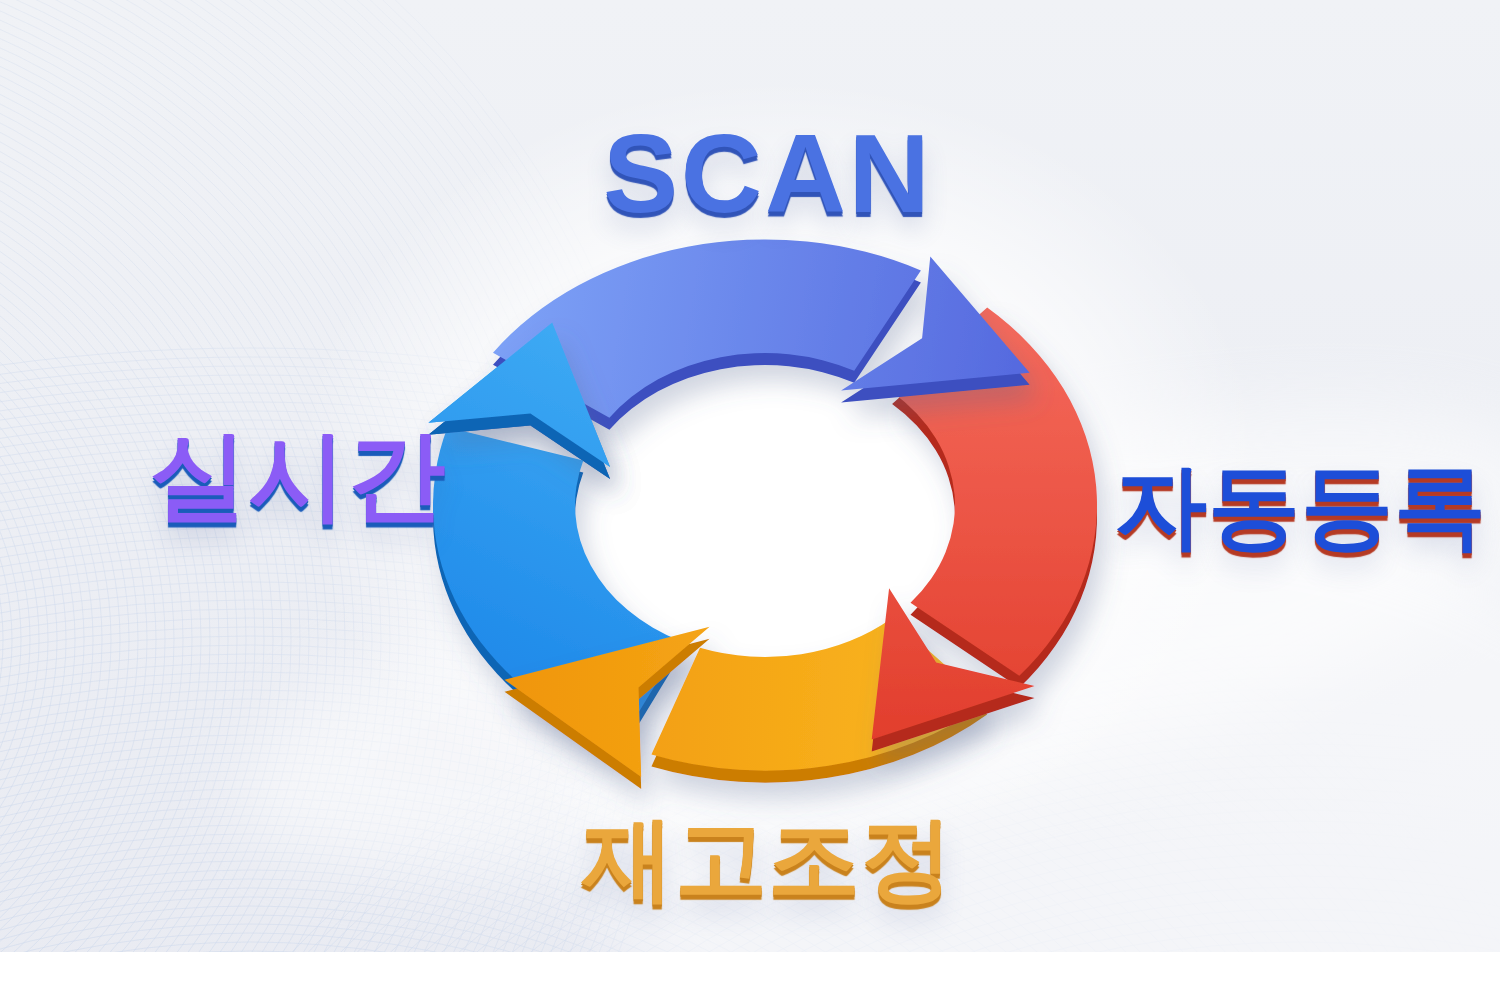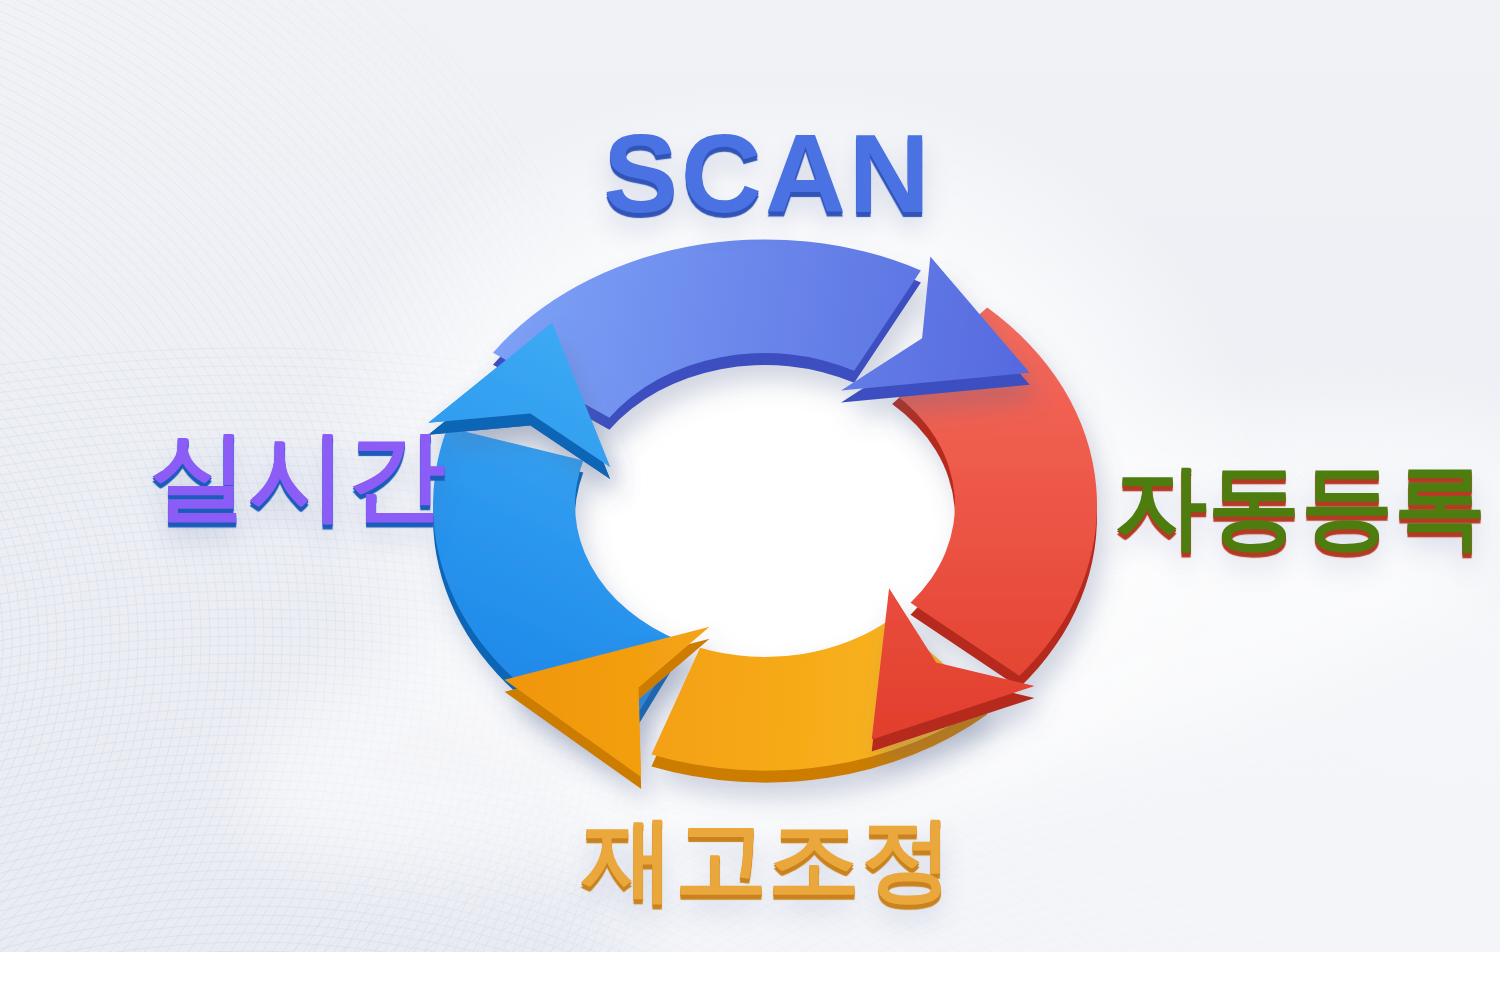--- a/index.html
+++ b/index.html
@@ -318,21 +318,21 @@
         </g>
         <g filter="url(#arrowShadow)">
           <path d="M428.4,422.7 L552.2,322.5 L610.1,467.1 L530.4,413.5 Z" fill="#0f65b5" transform="translate(0,12)"></path>
           <path d="M428.4,422.7 L552.2,322.5 L610.1,467.1 L530.4,413.5 Z" fill="url(#grad-realtime-save)"></path>
         </g>
       </g>
   </svg>
 
   <div class="label label-top" style="color: rgb(74, 114, 226); text-shadow: rgb(49, 84, 184) 0px 5px 1px, rgb(49, 84, 184) 0px 2px 0px, rgba(70, 90, 150, 0.2) 0px 16px 26px;">SCAN</div>
 
-  <div class="label label-right" style="color: #4d7c0f; text-shadow: rgb(181, 58, 36) 0px 5px 1px, rgb(181, 58, 36) 0px 2px 0px, rgba(70, 90, 150, 0.2) 0px 16px 26px;">자동등록</div>
+  <div class="label label-right" style="color: #1d4ed8; text-shadow: rgb(181, 58, 36) 0px 5px 1px, rgb(181, 58, 36) 0px 2px 0px, rgba(70, 90, 150, 0.2) 0px 16px 26px;">자동등록</div>
 
   <div class="label label-bottom" style="color: rgb(234, 167, 60); text-shadow: rgb(201, 130, 29) 0px 5px 1px, rgb(201, 130, 29) 0px 2px 0px, rgba(70, 90, 150, 0.2) 0px 16px 26px;">재고조정</div>
 
   <div class="label label-left" style="color: #8b5cf6; text-shadow: rgb(26, 92, 186) 0px 5px 1px, rgb(26, 92, 186) 0px 2px 0px, rgba(70, 90, 150, 0.2) 0px 16px 26px;">
     <span>실시간</span><br>
   </div>
 
 </div>
 
 </body></html>

